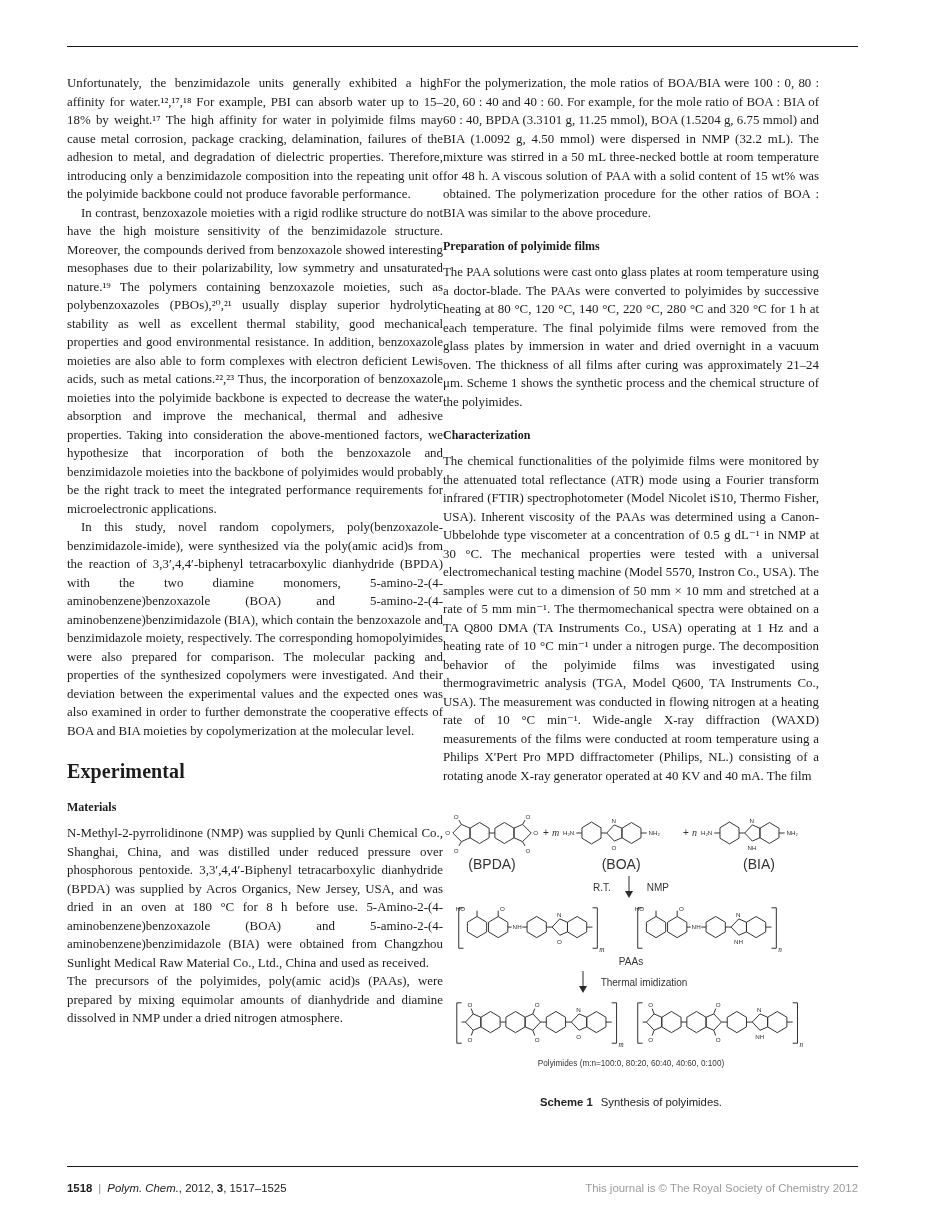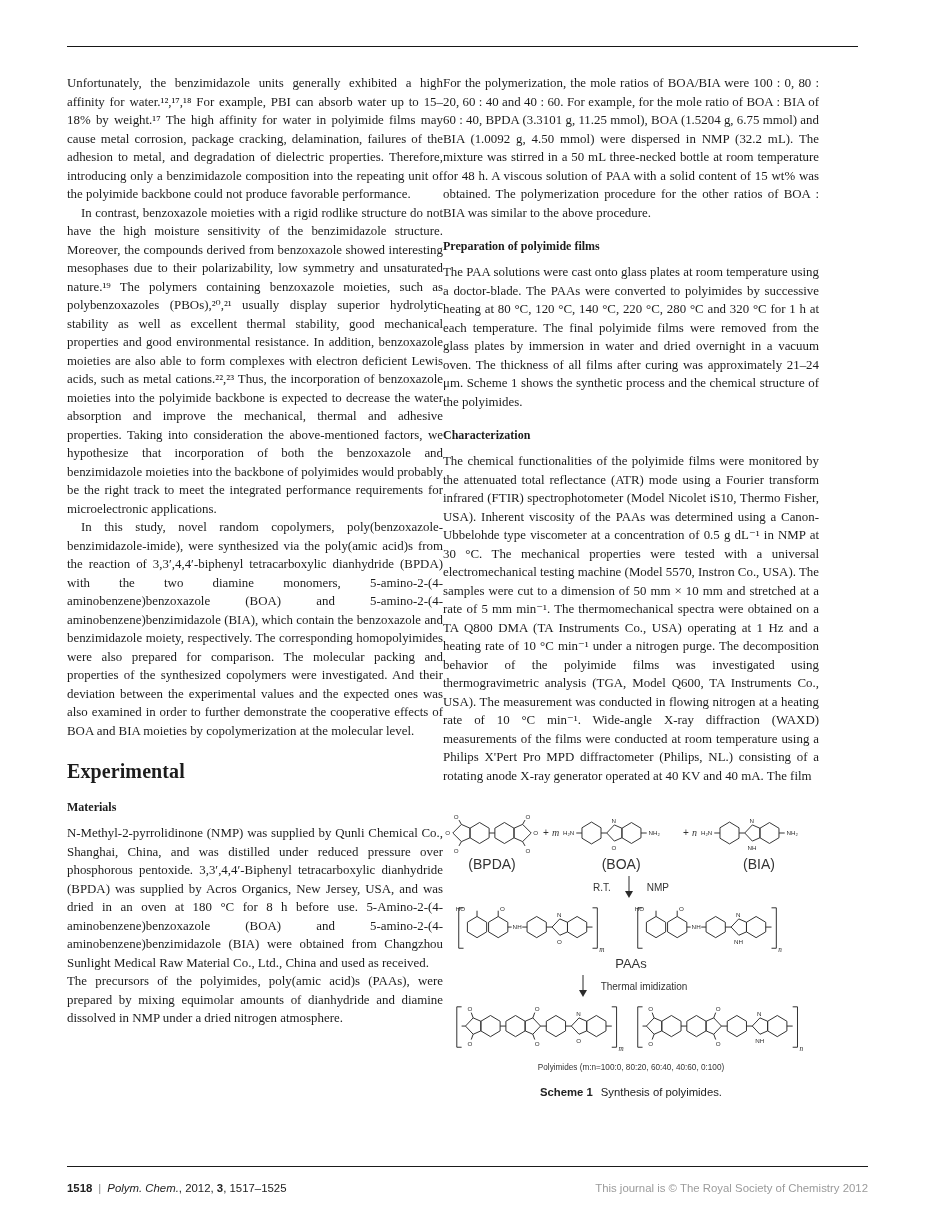--- a/index.html
+++ b/index.html
@@ -62,35 +62,35 @@
   .arrow-row{
     display:flex;align-items:center;justify-content:center;gap:10px;
     font-family:"Liberation Sans",sans-serif;font-size:10px;color:#333;
     margin:3px 0;
   }
   .arrow-svg line{stroke:#2b2b2b;stroke-width:1;}
   .arrow-svg polygon{fill:#2b2b2b;stroke:none;}
   .chain-row{display:flex;justify-content:center;}
   .chain-label{
     text-align:center;font-family:"Liberation Sans",sans-serif;
-    font-size:13px;color:#333;margin-top:0;
+    font-size:10px;color:#333;margin-top:0;
   }
   .product-line{
     text-align:center;font-family:"Liberation Sans",sans-serif;
     font-size:8.2px;color:#333;margin-top:8px;
   }
   .scheme-caption{
-    margin-top:14px;text-align:center;
+    margin-top:28px;text-align:center;
     font-family:"Liberation Sans",sans-serif;
     font-size:11.3px;color:#222;
   }
   .scheme-caption .cap-label{font-weight:bold;margin-right:8px;}
   
   .footer{
-    position:absolute;left:67px;right:57px;bottom:18px;
+    position:absolute;left:67px;right:67px;bottom:18px;
     font-family:"Liberation Sans",sans-serif;font-size:11.4px;
   }
   .footer-rule{border-top:1px solid #1a1a1a;margin-bottom:7px;}
   .footer-row{display:flex;justify-content:space-between;align-items:baseline;}
   .footer-left{color:#222;}
   .footer-left .pgnum{font-weight:bold;}
   .footer-left .sep{color:#8a8a8a;margin:0 6px;}
   .footer-left .jname{font-style:italic;}
   .footer-left .vol{font-weight:bold;}
   .footer-right{color:#9b9b9b;margin-top:8px;}

